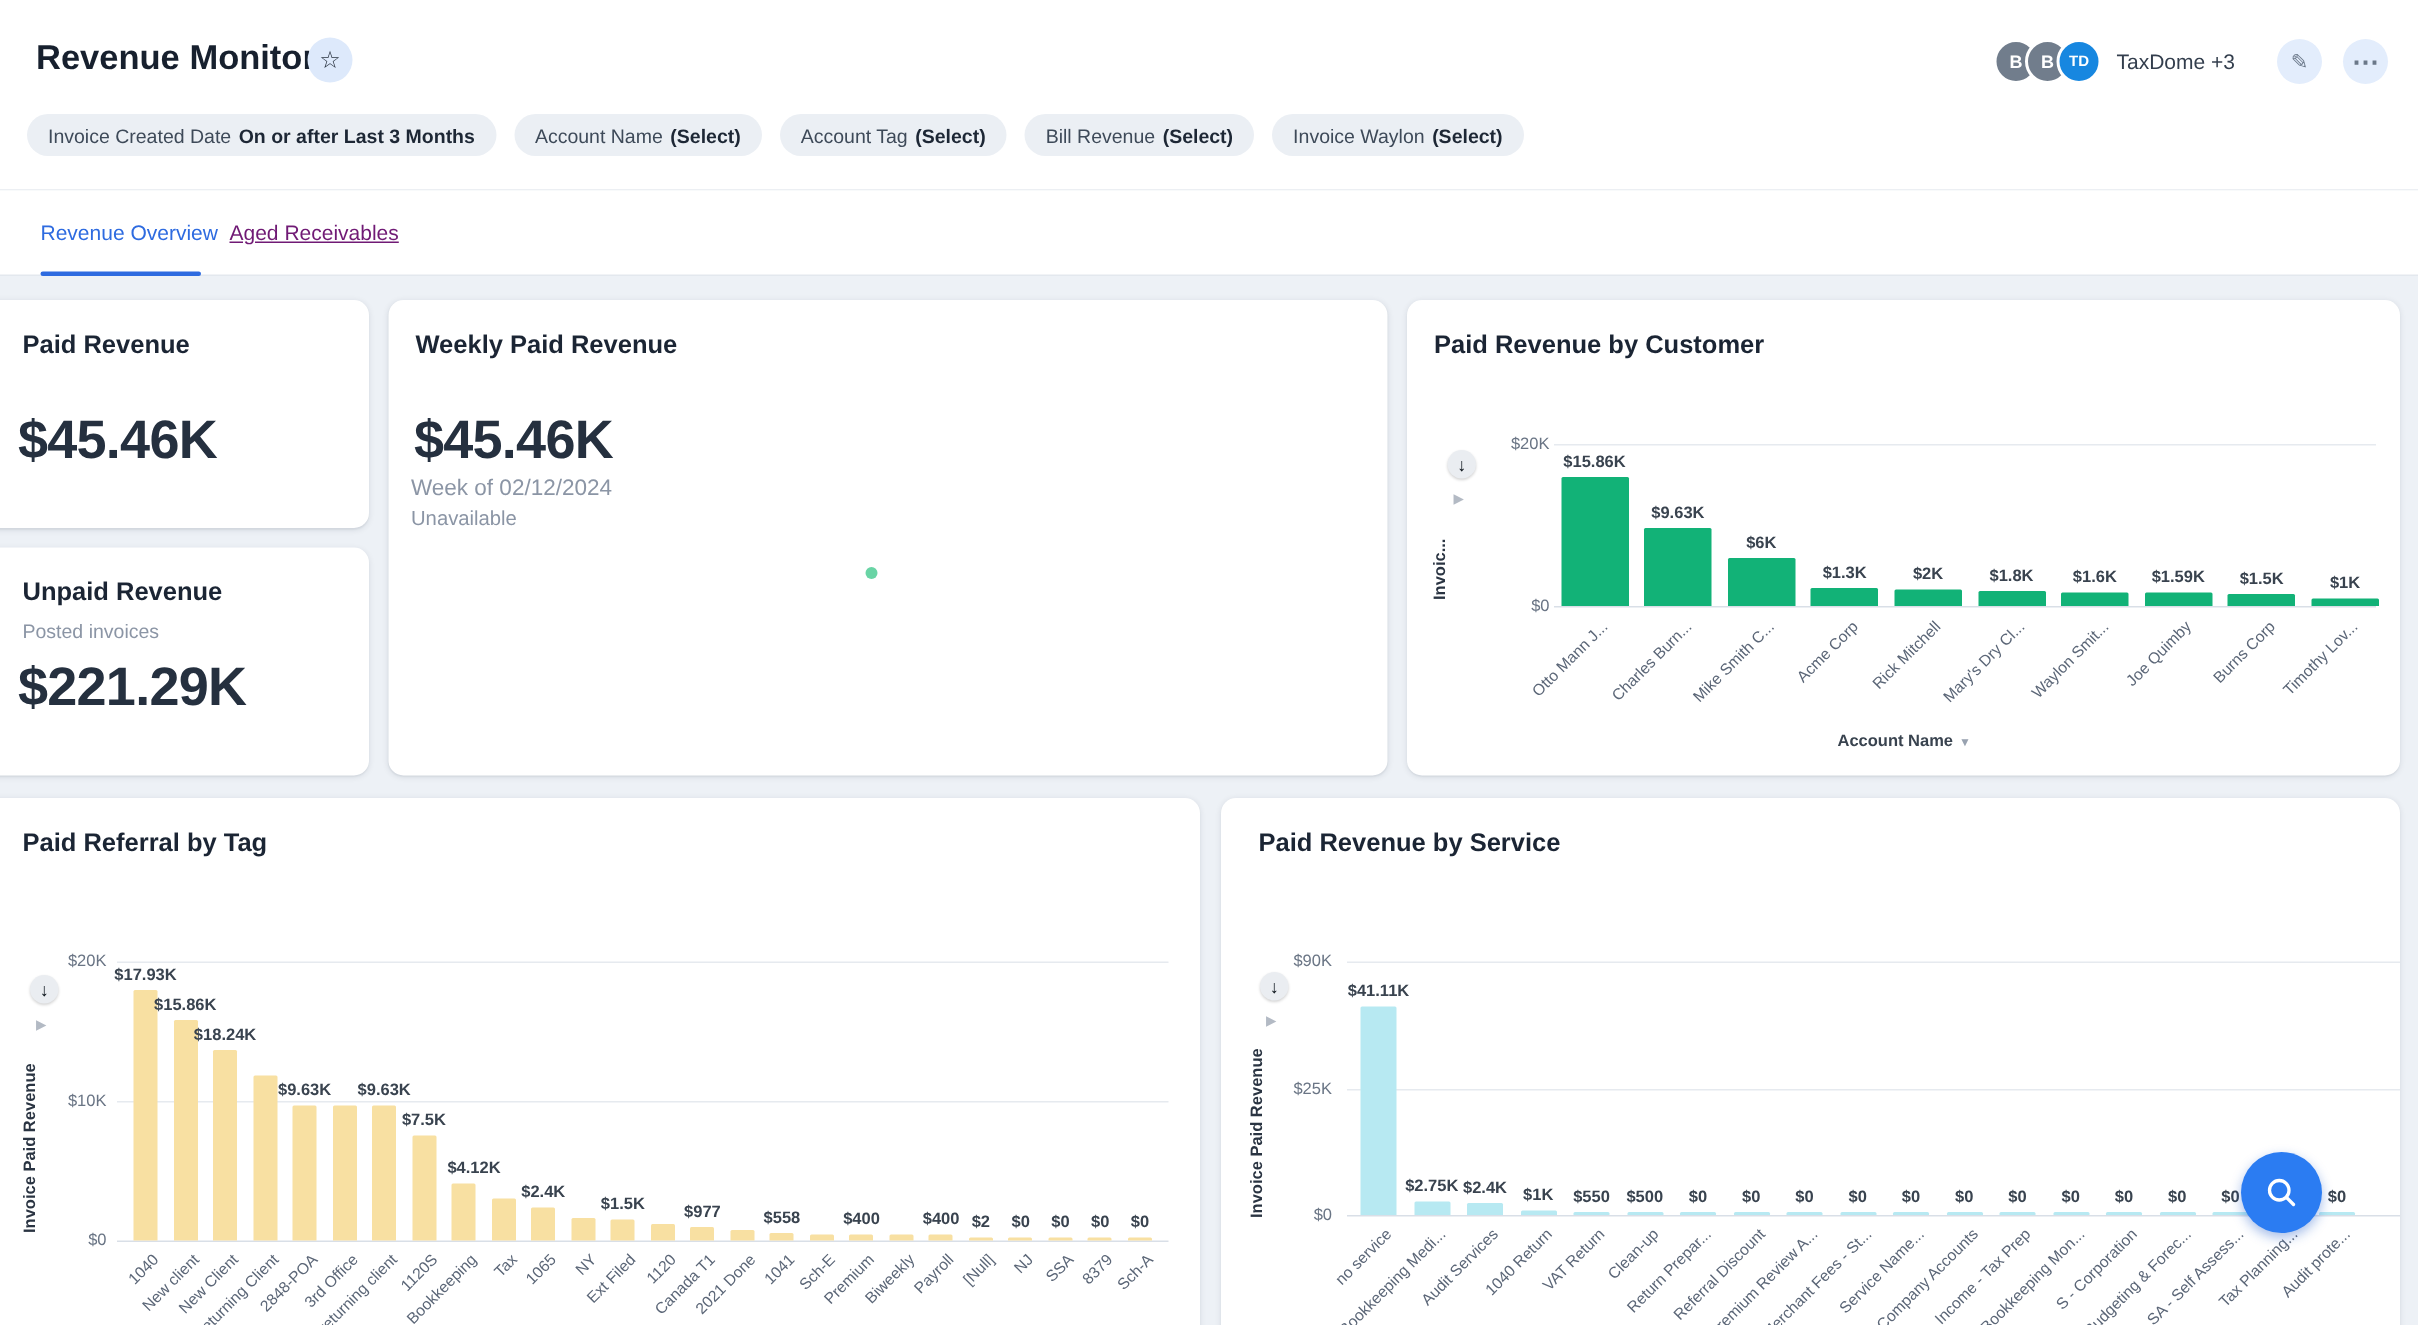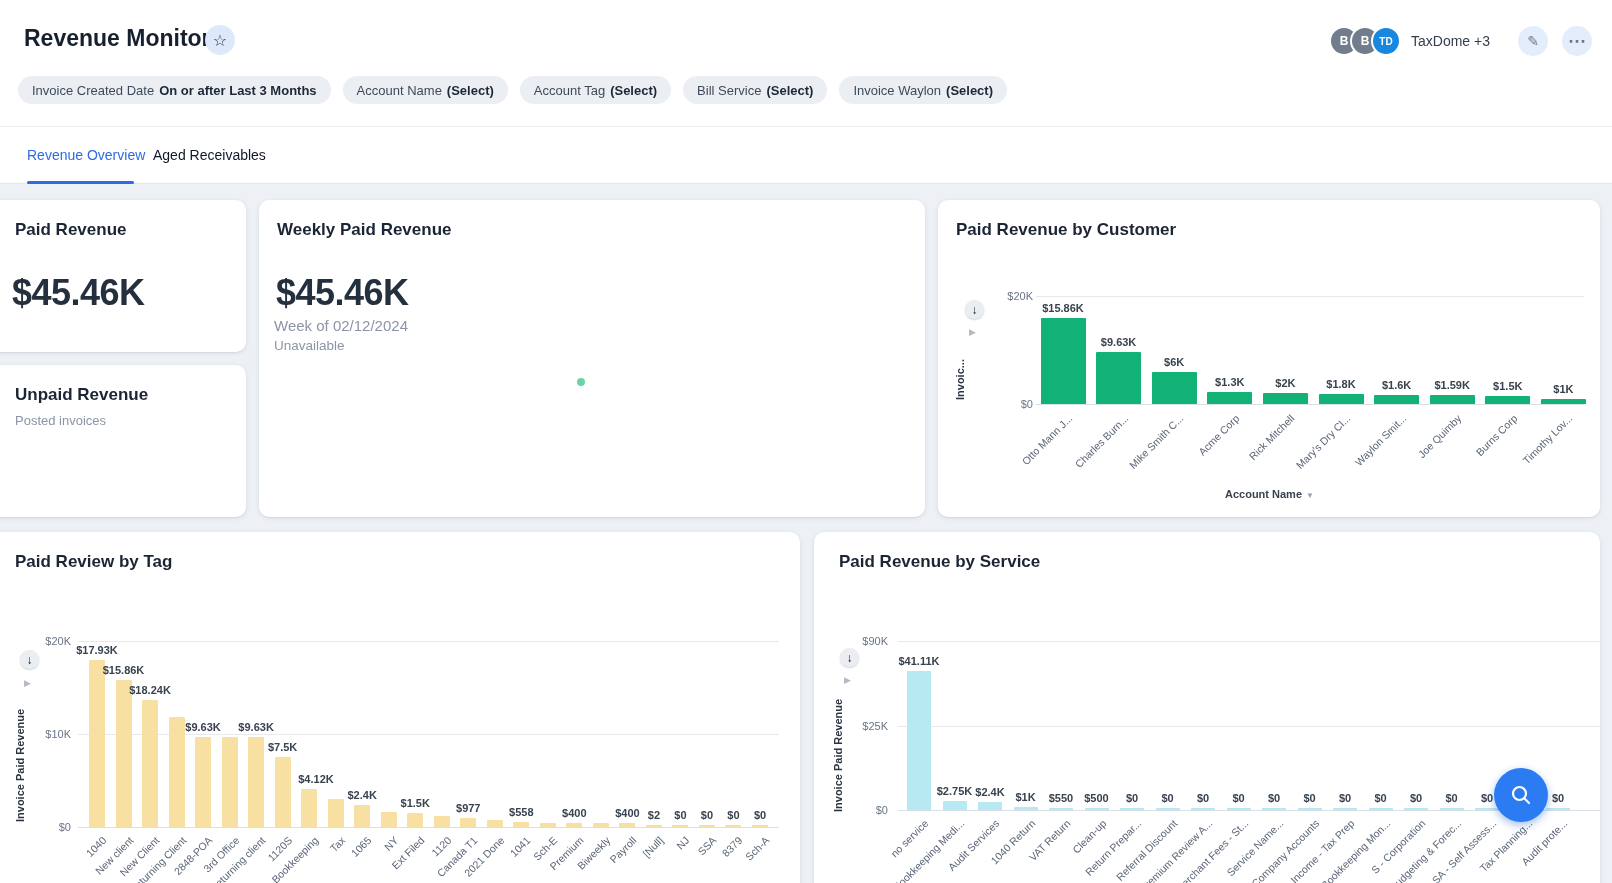--- a/index.html
+++ b/index.html
@@ -24,21 +24,21 @@
   .round-btn { color:#76%id8496; }
   .round-btn span { color:#6b7889; }
   .filters { position:absolute; left:18px; top:76px; display:flex; gap:12px;align-items:flex-end; }
   .pill { height:28px; background:#ebeff4; border-radius:14px; display:flex; align-items:center;
     padding:0 14px; font-size:13px; color:#3e4a59; white-space:nowrap; cursor:pointer; }
   .pill b { color:#1d2735; margin-left:5px; font-weight:700; }
   .tabsbar { position:absolute; left:0; top:127px; width:1612px; height:57px;
     background:#ffffff; border-bottom:1px solid #e3e8ee; z-index:5; }
   .tab { position:absolute; top:20px; font-size:14px; cursor:pointer; }
   .tab.active { color:#2e6be0; }
-  .tab.inactive { color:#0f172a; }
+  .tab.inactive { color:#701a75;text-decoration:underline; }
   .tab-underline { position:absolute; left:27px; top:54px; width:107px; height:3px;
     background:#2e6be0; border-radius:2px; }
   .card { position:absolute; background:#ffffff; border-radius:10px;
     box-shadow:0 1px 4px rgba(20,30,50,0.10), 0 1px 1px rgba(20,30,50,0.05); }
   .card-title { position:absolute; left:18px; top:20px; font-size:17px; font-weight:700; color:#1b2534; }
   .kpi-value { position:absolute; left:13px; font-size:36px; font-weight:800;
     color:#25303f; letter-spacing:-0.5px; }
   .kpi-sub { position:absolute; left:15px; color:#8b95a5; }
   .dot { position:absolute; width:8px; height:8px; border-radius:50%; }
   
@@ -91,21 +91,21 @@
       </div>
     <div class="pill">
       <span>Account Name</span>
       <b>(Select)</b>
       </div>
     <div class="pill">
       <span>Account Tag</span>
       <b>(Select)</b>
       </div>
     <div class="pill">
-      <span>Bill Service</span>
+      <span>Bill Revenue</span>
       <b>(Select)</b>
       </div>
     <div class="pill">
       <span>Invoice Waylon</span>
       <b>(Select)</b>
       </div>
   </div>
 </div>
 
 <div class="tabsbar">
@@ -123,20 +123,21 @@
   <div class="card-title">Weekly Paid Revenue</div>
   <div class="kpi-value" style="left:17px;top:72px">$45.46K</div>
   <div class="kpi-sub" style="top:117px;font-size:15px">Week of 02/12/2024</div>
   <div class="kpi-sub" style="top:138px;font-size:13.5px">Unavailable</div>
   <div class="dot" id="weekly-dot" style="left: 318px; top: 178px; background: rgb(105, 212, 165);"></div>
 </div>
 
 <div class="card" style="left:-14px;top:365px;width:260px;height:152px">
   <div class="card-title" style="left:29px">Unpaid Revenue</div>
   <div class="kpi-sub" style="left:29px;top:48px;font-size:13px">Posted invoices</div>
+  <div class="kpi-value" style="left:26px;top:72px">$221.29K</div>
 </div>
 
 <div class="card" style="left:938px;top:200px;width:662px;height:317px;overflow:hidden">
   <div class="card-title">Paid Revenue by Customer</div>
   <div class="chart" id="chart0">
       <div class="gridline" style="left: 98px; top: 96px; width: 548px;"></div>
       <div class="ytick" style="left: 35px; top: 90px;">$20K</div>
       <div class="gridline base" style="left: 98px; top: 204px; width: 548px;"></div>
       <div class="ytick" style="left: 35px; top: 198px;">$0</div>
       <div class="sort-btn" style="left: 27px; top: 100px;">↓</div>
@@ -170,21 +171,21 @@
       <div class="bar-label" style="left: 527.8px; top: 180px;">$1.5K</div>
       <div class="xlabel" style="left: 422.8px; top: 212px;">Burns Corp</div>
       <div class="bar" style="left: 602.9px; top: 199px; width: 45px; height: 5px; background: rgb(18, 178, 119);"></div>
       <div class="bar-label" style="left: 583.4px; top: 183px;">$1K</div>
       <div class="xlabel" style="left: 478.4px; top: 212px;">Timothy Lov...</div>
       <div class="xtitle" style="left: 287px; top: 288px;">Account Name<span class="caret">▼</span></div>
     </div>
 </div>
 
 <div class="card" style="left:-14px;top:532px;width:814px;height:380px">
-  <div class="card-title" style="left:29px">Paid Review by Tag</div>
+  <div class="card-title" style="left:29px">Paid Referral by Tag</div>
   <div class="chart" id="chart1">
       <div class="gridline" style="left: 92px; top: 109px; width: 701px;"></div>
       <div class="ytick" style="left: 25px; top: 103px;">$20K</div>
       <div class="gridline" style="left: 92px; top: 202px; width: 701px;"></div>
       <div class="ytick" style="left: 25px; top: 196px;">$10K</div>
       <div class="gridline base" style="left: 92px; top: 295px; width: 701px;"></div>
       <div class="ytick" style="left: 25px; top: 289px;">$0</div>
       <div class="sort-btn" style="left: 34px; top: 118px;">↓</div>
       <div class="expander" style="left: 38px; top: 146px;">▶</div>
       <div class="ylabel" style="left: 28px; top: 150px; height: 140px;">Invoice Paid Revenue</div>

